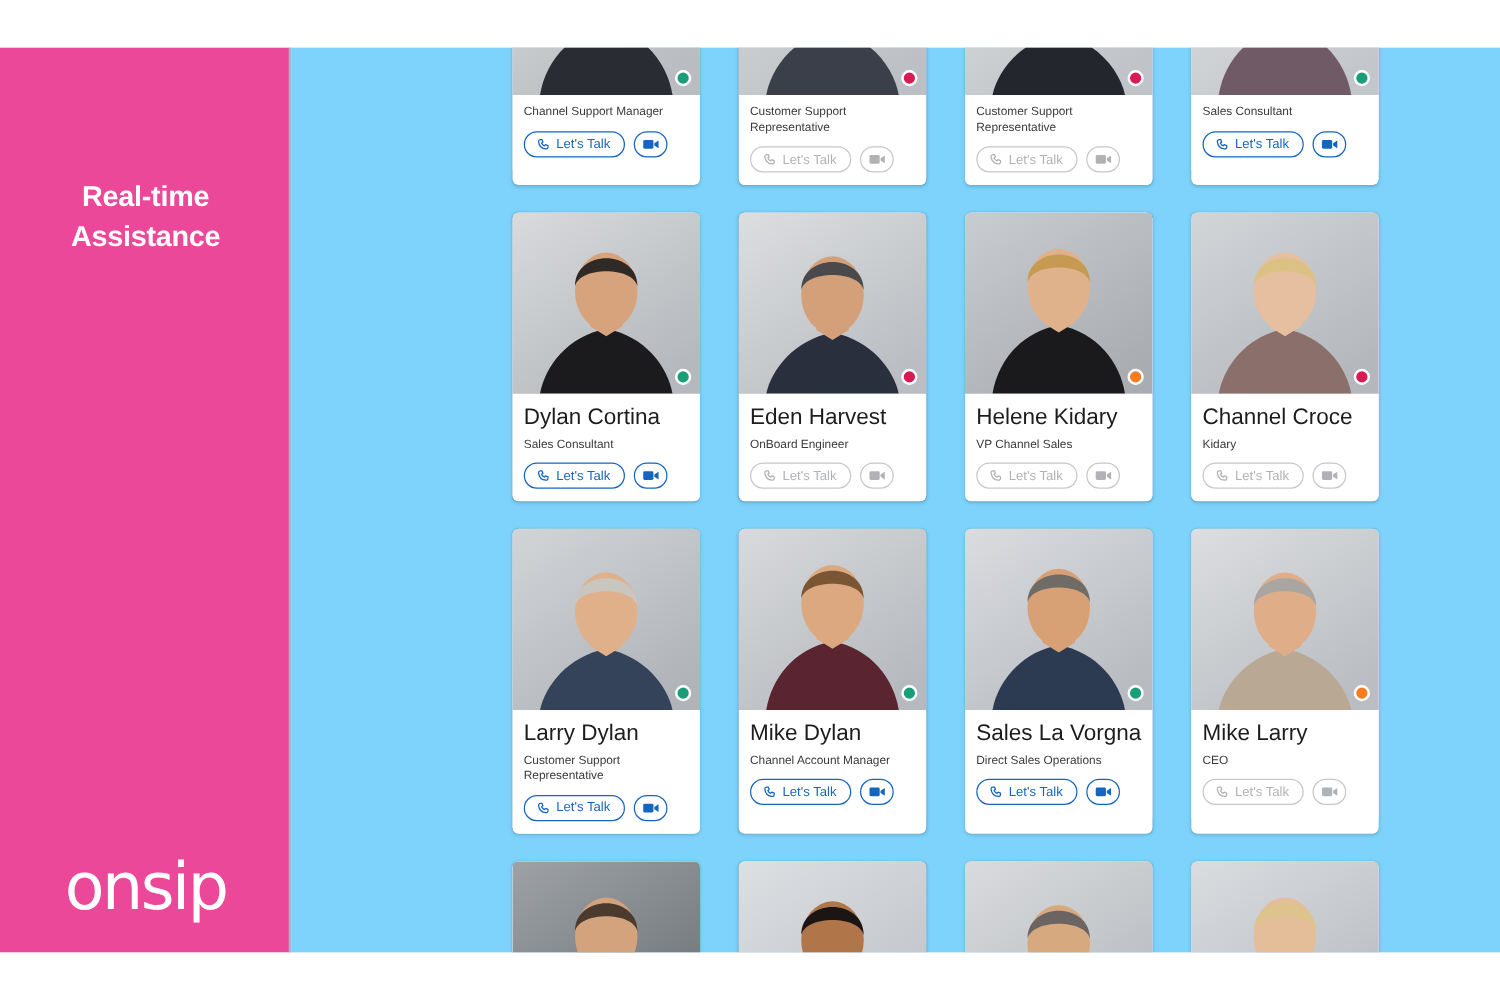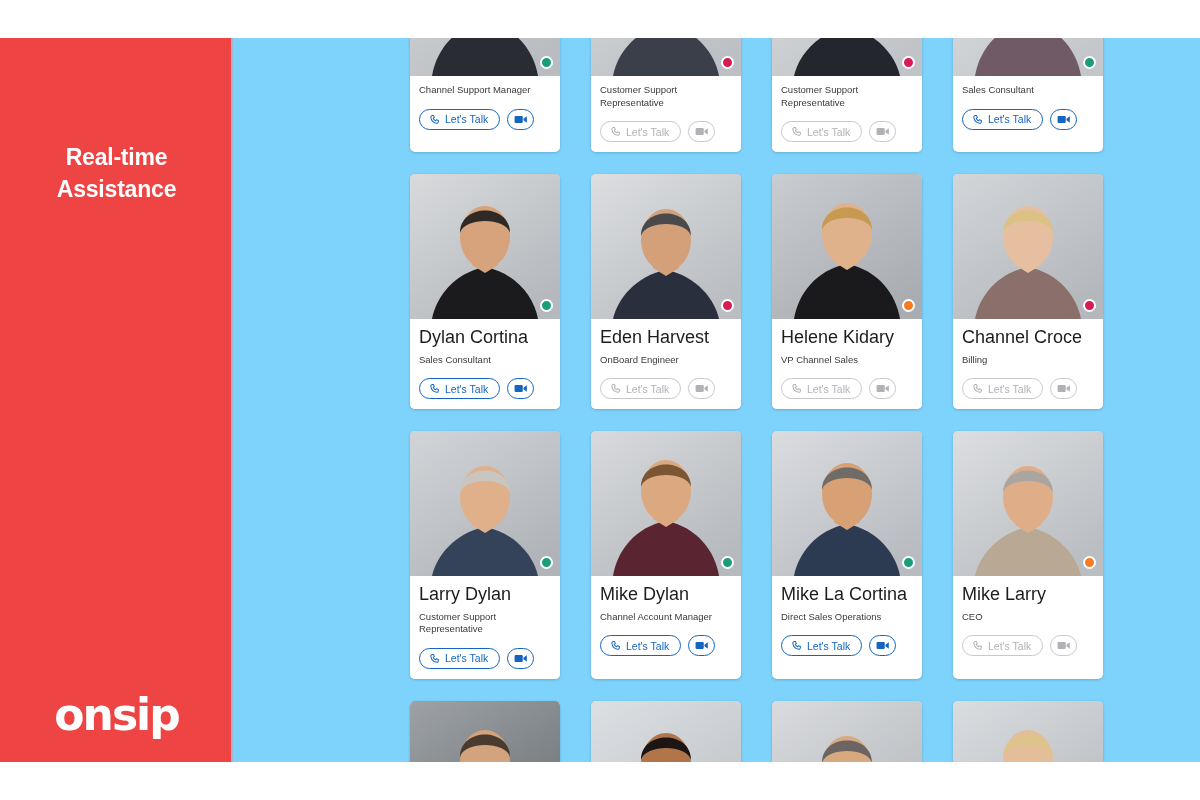--- a/index.html
+++ b/index.html
@@ -26,21 +26,21 @@
     background: #eff0f2;
     overflow: hidden;
   }
 
   
   #promo-sidebar {
     position: relative;
     flex: 0 0 233px;
     width: 233px;
     height: 724px;
-    background: #ef4444;
+    background: #ec4899;
     box-sizing: border-box;
     overflow: hidden;
   }
   #promo-headline {
     position: absolute;
     left: 0;
     top: 104px;
     width: 233px;
     text-align: center;
     color: #ffffff;
@@ -62,22 +62,22 @@
     line-height: 1.38;
     white-space: pre-line;
   }
   #promo-logo {
     position: absolute;
     left: 0;
     bottom: 22px;
     width: 233px;
     text-align: center;
     color: #ffffff;
-    font-size: 44px;
-    font-weight: bold;
+    font-size: 52px;
+    font-weight: normal;
     letter-spacing: -2px;
     font-family: "DejaVu Sans", sans-serif;
   }
   #sidebar-edge {
     position: absolute;
     right: 0;
     top: 0;
     width: 2px;
     height: 724px;
     background: #9db8cf;
@@ -147,21 +147,20 @@
     font-size: 9.5px;
     color: #3a3a3c;
     line-height: 1.32;
     margin-bottom: 8px;
     min-height: 12px;
   }
   .card-actions {
     display: flex;
     align-items: center;
     gap: 7px;
-    margin-top: 12px;
   }
   .talk-btn {
     display: flex;
     align-items: center;
     justify-content: center;
     gap: 5px;
     height: 21px;
     padding: 0 11px 0 9px;
     border: 1px solid #1565c0;
     border-radius: 11px;
@@ -501,21 +500,21 @@
               <rect width="150" height="145" fill="url(#bg7)"></rect>
               <path d="M75 93 C44 99 26 123 22 145 L128 145 C124 123 106 99 75 93 Z" fill="#8b6f6a"></path>
               <ellipse cx="75" cy="63" rx="25" ry="31" fill="#e6bfa0"></ellipse>
               <path d="M50 59 C50 29 100 29 100 59 C96 43 54 43 50 59 Z" fill="#dcc184"></path>
               <path d="M62 91 L75 99 L88 91 L88 83 L62 83 Z" fill="#e6bfa0"></path>
             </svg>
             <span class="status-dot" style="background: rgb(216, 27, 82);"></span>
           </div>
           <div class="card-body">
             <div class="agent-name">Channel Croce</div>
-            <div class="agent-title">Billing</div>
+            <div class="agent-title">Kidary</div>
             <div class="card-actions">
               <button class="talk-btn">
                 <span>
                   <svg width="11" height="11" viewBox="0 0 24 24" fill="none">
                     <path class="ico-stroke" d="M7.5 3.5 L10 3.5 L11.6 8 L9.3 9.7 C10.3 12.1 12 13.8 14.3 14.8 L16 12.5 L20.5 14.1 L20.5 16.6 C20.5 18.6 18.9 20.2 16.9 20 C9.4 19.2 4.8 14.6 4 7.1 C3.8 5.1 5.4 3.5 7.5 3.5 Z" stroke-width="2.2" stroke-linejoin="round" stroke-linecap="round"></path>
                   </svg>
                 </span>
                 <span>Let's Talk</span>
               </button>
               <button class="video-btn">
@@ -620,21 +619,21 @@
               </defs>
               <rect width="150" height="145" fill="url(#bg10)"></rect>
               <path d="M75 93 C44 99 26 123 22 145 L128 145 C124 123 106 99 75 93 Z" fill="#2c3a52"></path>
               <ellipse cx="75" cy="63" rx="25" ry="31" fill="#d8a075"></ellipse>
               <path d="M50 59 C50 29 100 29 100 59 C96 43 54 43 50 59 Z" fill="#6f6b66"></path>
               <path d="M62 91 L75 99 L88 91 L88 83 L62 83 Z" fill="#d8a075"></path>
             </svg>
             <span class="status-dot" style="background: rgb(26, 158, 122);"></span>
           </div>
           <div class="card-body">
-            <div class="agent-name">Mike La Cortina</div>
+            <div class="agent-name">Sales La Vorgna</div>
             <div class="agent-title">Direct Sales Operations</div>
             <div class="card-actions">
               <button class="talk-btn">
                 <span>
                   <svg width="11" height="11" viewBox="0 0 24 24" fill="none">
                     <path class="ico-stroke" d="M7.5 3.5 L10 3.5 L11.6 8 L9.3 9.7 C10.3 12.1 12 13.8 14.3 14.8 L16 12.5 L20.5 14.1 L20.5 16.6 C20.5 18.6 18.9 20.2 16.9 20 C9.4 19.2 4.8 14.6 4 7.1 C3.8 5.1 5.4 3.5 7.5 3.5 Z" stroke-width="2.2" stroke-linejoin="round" stroke-linecap="round"></path>
                   </svg>
                 </span>
                 <span>Let's Talk</span>
               </button>

